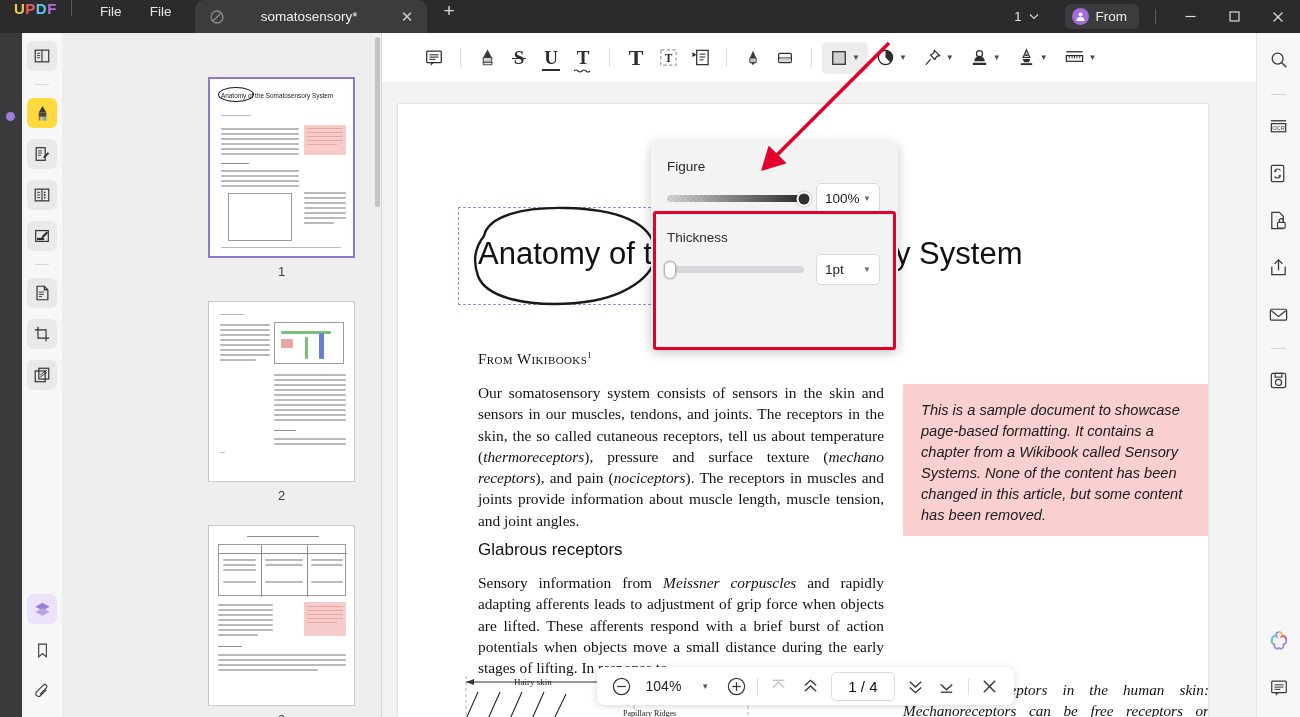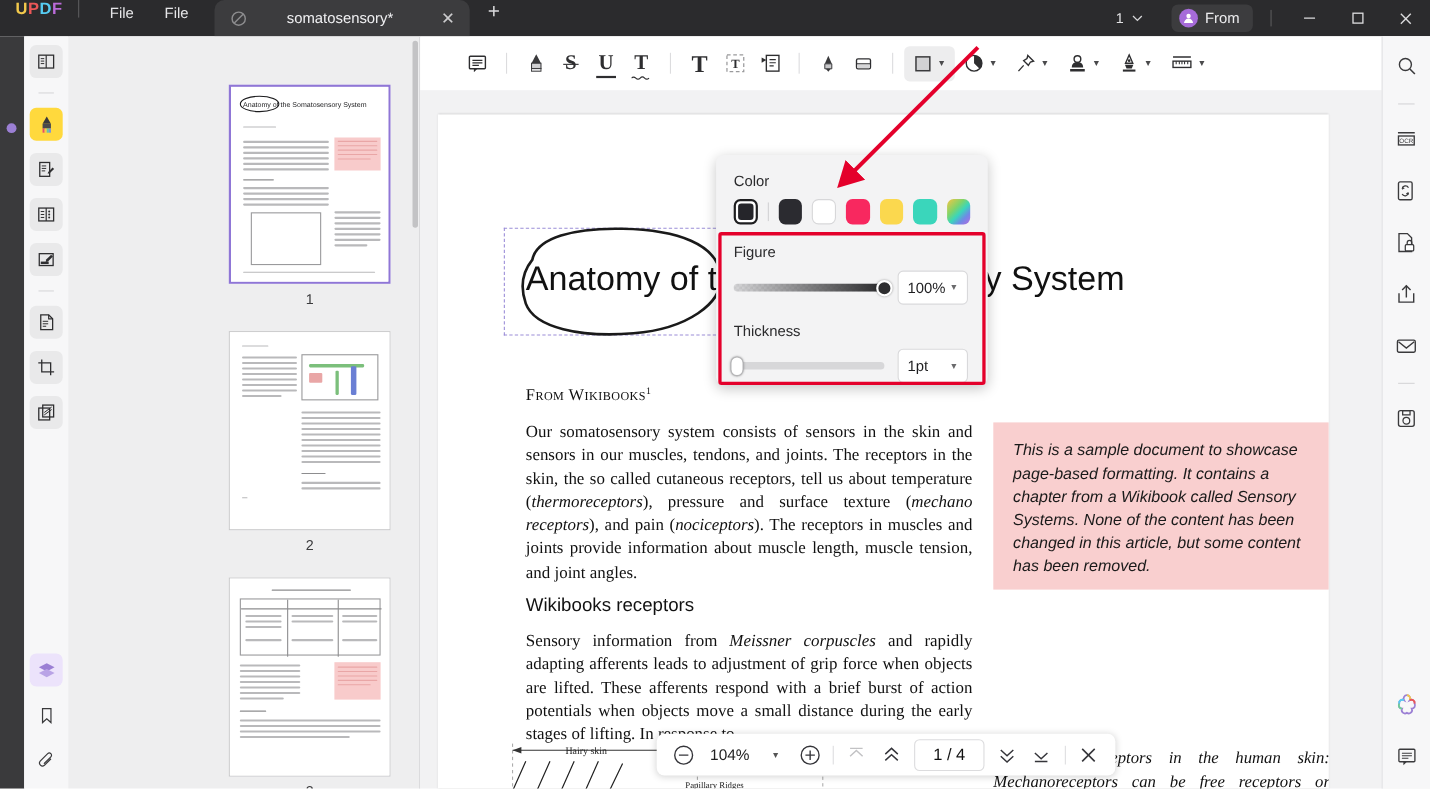--- a/index.html
+++ b/index.html
@@ -642,21 +642,21 @@
 
       <div class="doc-title">Anatomy of the Somatosensory System</div>
       <div class="doc-from">
         <span style="font-variant:small-caps;">From Wikibooks</span><sup>1</sup>
       </div>
 
       <div class="para" style="top:278px;">
         Our somatosensory system consists of sensors in the skin and sensors in our muscles, tendons, and joints. The receptors in the skin, the so called cutaneous receptors, tell us about temperature (<i>thermoreceptors</i>), pressure and surface texture (<i>mechano receptors</i>), and pain (<i>nociceptors</i>). The receptors in muscles and joints provide information about muscle length, muscle tension, and joint angles.
       </div>
 
-      <div class="sub" style="top:436px;">Wikibooks receptors</div>
+      <div class="sub" style="top:436px;">Glabrous receptors</div>
 
       <div class="para" style="top:468px;">
         Sensory information from <i>Meissner corpuscles</i> and rapidly adapting afferents leads to adjustment of grip force when objects are lifted. These afferents respond with a brief burst of action potentials when objects move a small distance during the early stages of lifting. In response to
       </div>
 
       <div class="note">This is a sample document to showcase page-based formatting. It contains a chapter from a Wikibook called Sensory Systems. None of the content has been changed in this article, but some content has been removed.</div>
 
       <svg style="position:absolute;left:60px;top:570px;" width="420" height="45" viewBox="0 0 420 45">
         <line x1="8" y1="8" x2="170" y2="8" stroke="#333" stroke-width="1"></line>
         <polygon points="8,8 16,5 16,11" fill="#333"></polygon>
@@ -671,35 +671,20 @@
         <path d="M20 18 L8 45 M42 18 L30 45 M64 18 L52 45 M86 18 L74 45 M108 20 L96 45" stroke="#222" stroke-width="1.1" fill="none"></path>
       </svg>
 
       <div class="figcap">
         Figure 1: Receptors in the human skin: Mechanoreceptors can be free receptors or encapsulated.
       </div>
     </div>
   </div>
 
   <div class="popup">
-    <div style="padding:16px 16px 0 16px;">
-      <div class="pop-label">Color</div>
-      <div class="swatches">
-        <div class="sw active">
-            <i></i>
-          </div>
-        <div class="swsep"></div>
-        <div class="sw" style="background:#2b2b30;"></div>
-        <div class="sw" style="background:#ffffff;border:1px solid #d7d7d9;"></div>
-        <div class="sw" style="background:#f8285f;"></div>
-        <div class="sw" style="background:#fbd84e;"></div>
-        <div class="sw" style="background:#3ad6bb;"></div>
-        <div class="sw" style="background:linear-gradient(135deg,#f5c542 0%,#7fd46a 35%,#3ad6bb 55%,#6f8ae6 75%,#b76be0 100%);"></div>
-      </div>
-    </div>
 
     <div style="padding:18px 16px 0 16px;">
       <div class="pop-label">Figure</div>
       <div class="slrow">
         <div class="track">
           <div class="checks"></div>
           <div class="ov"></div>
           <div class="knob" style="left:100%;"></div>
         </div>
         <div class="combo">

